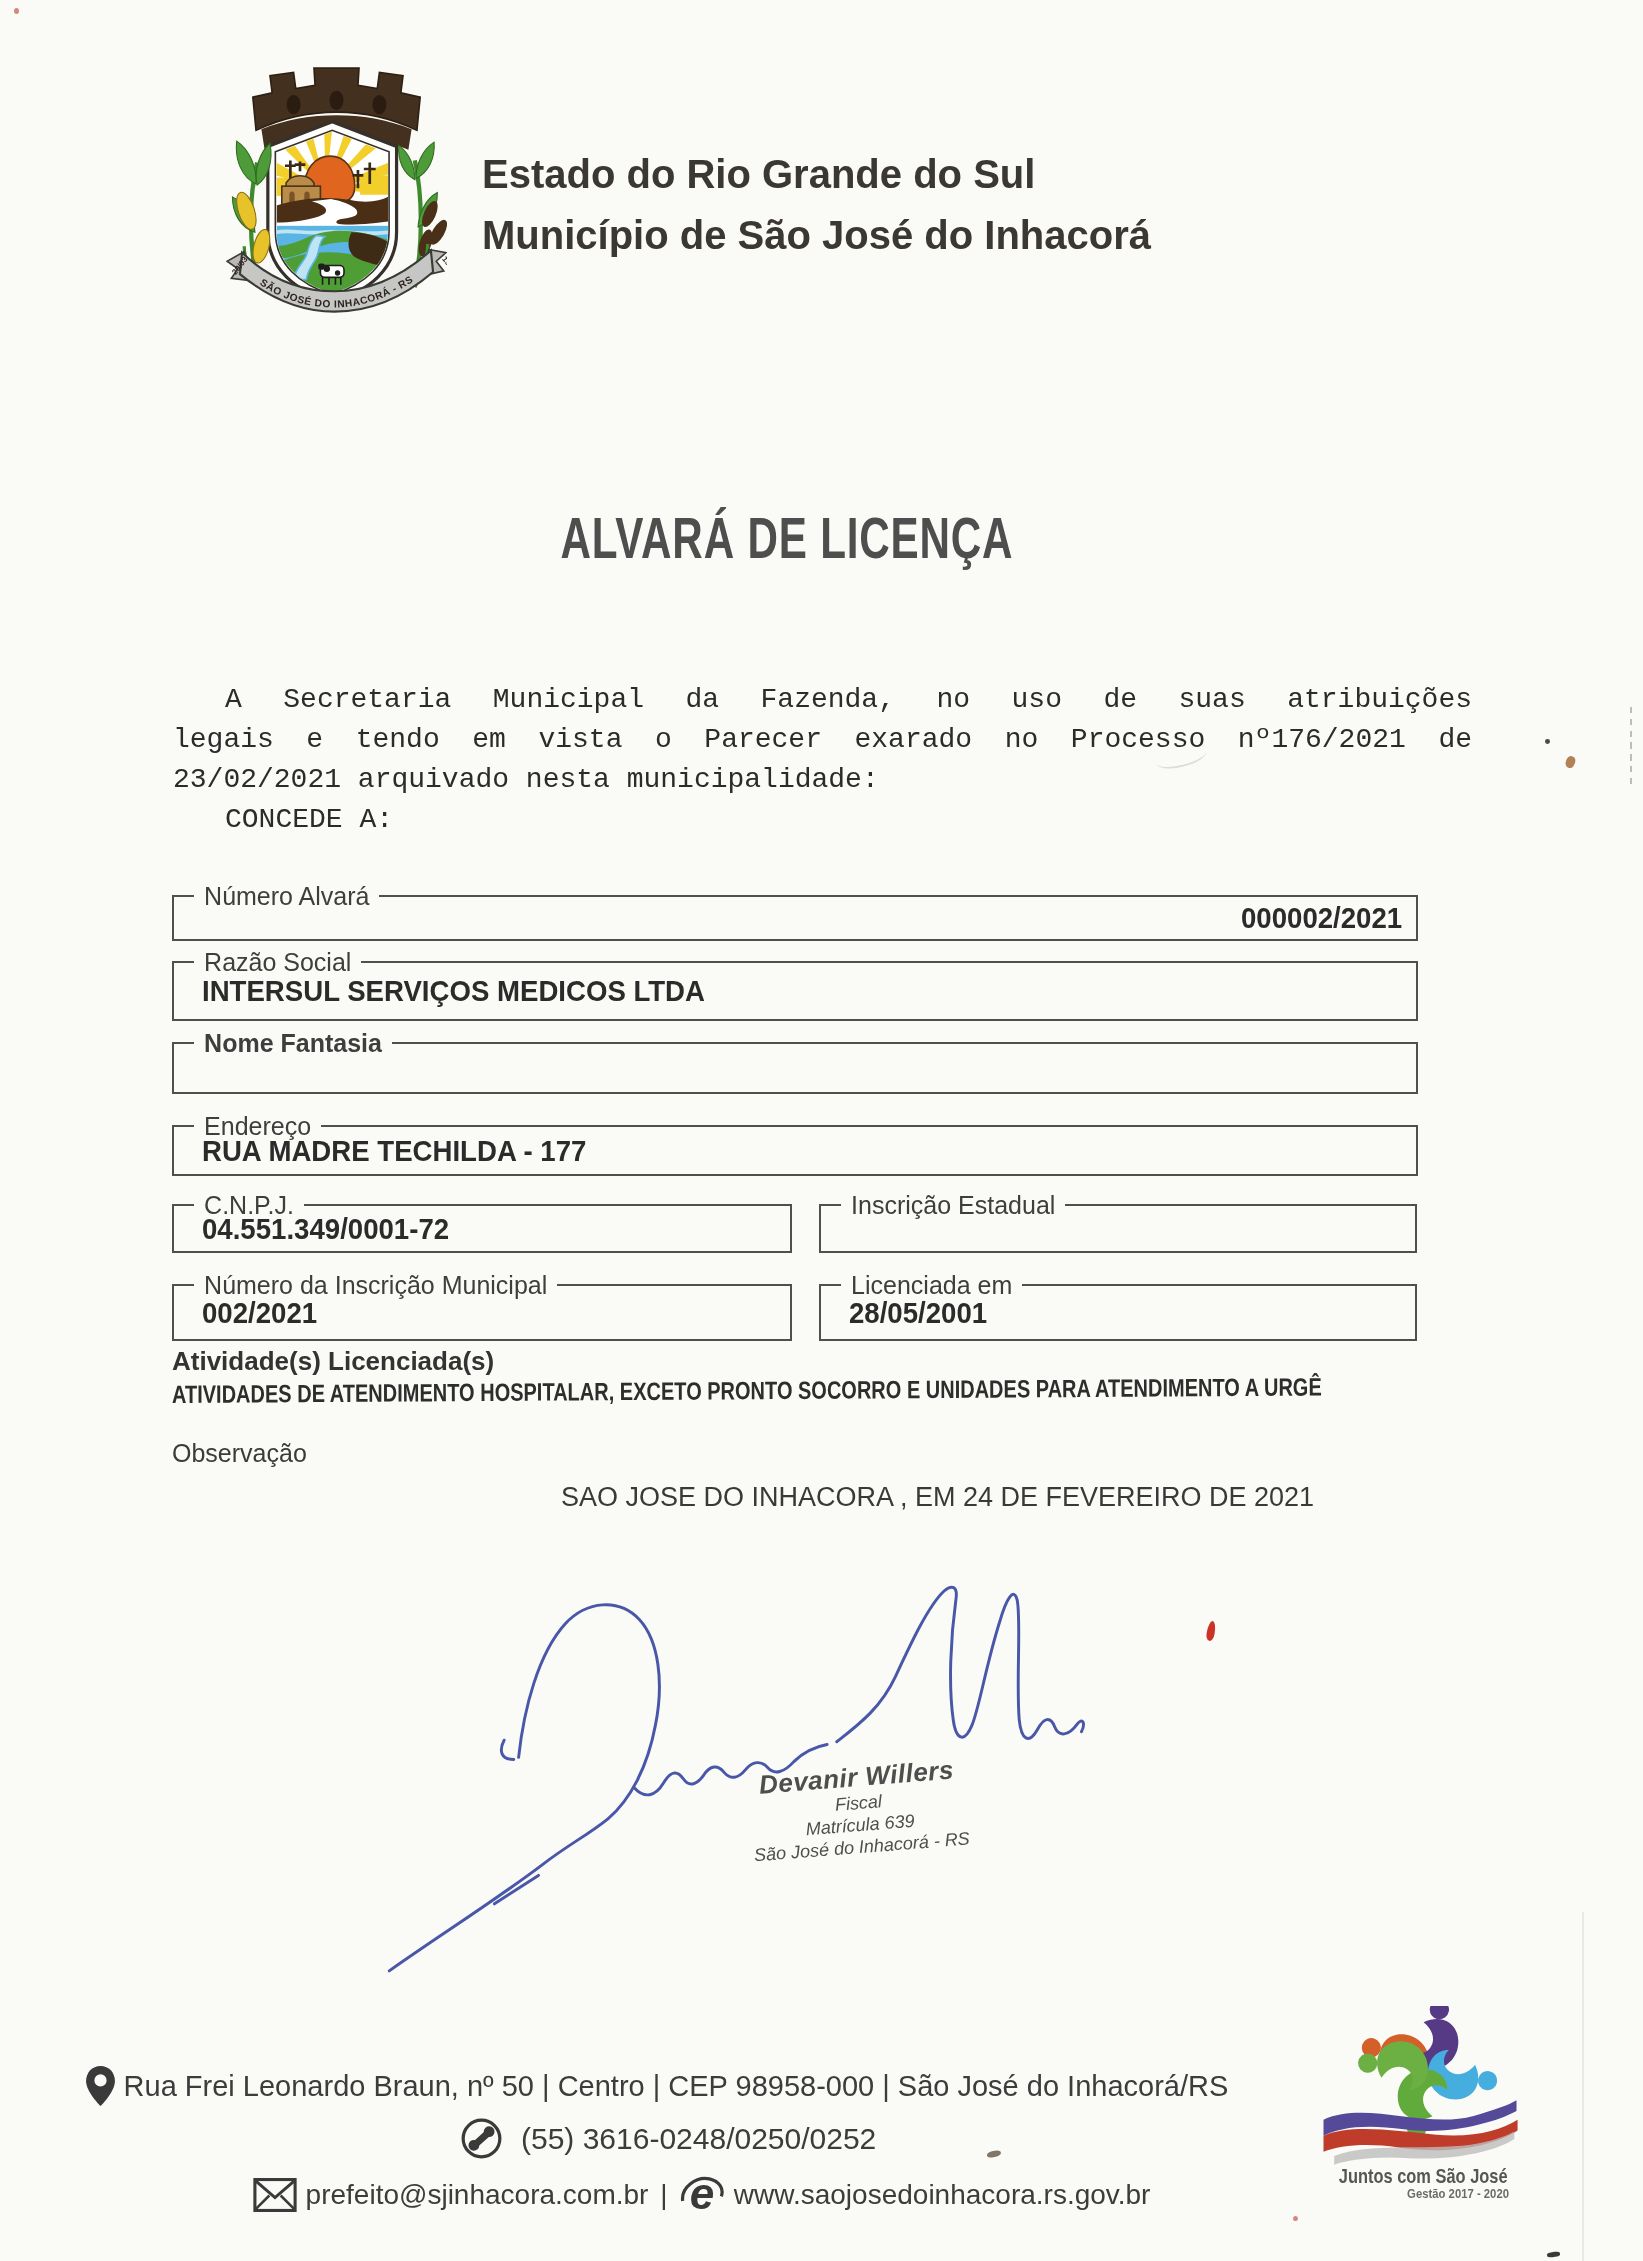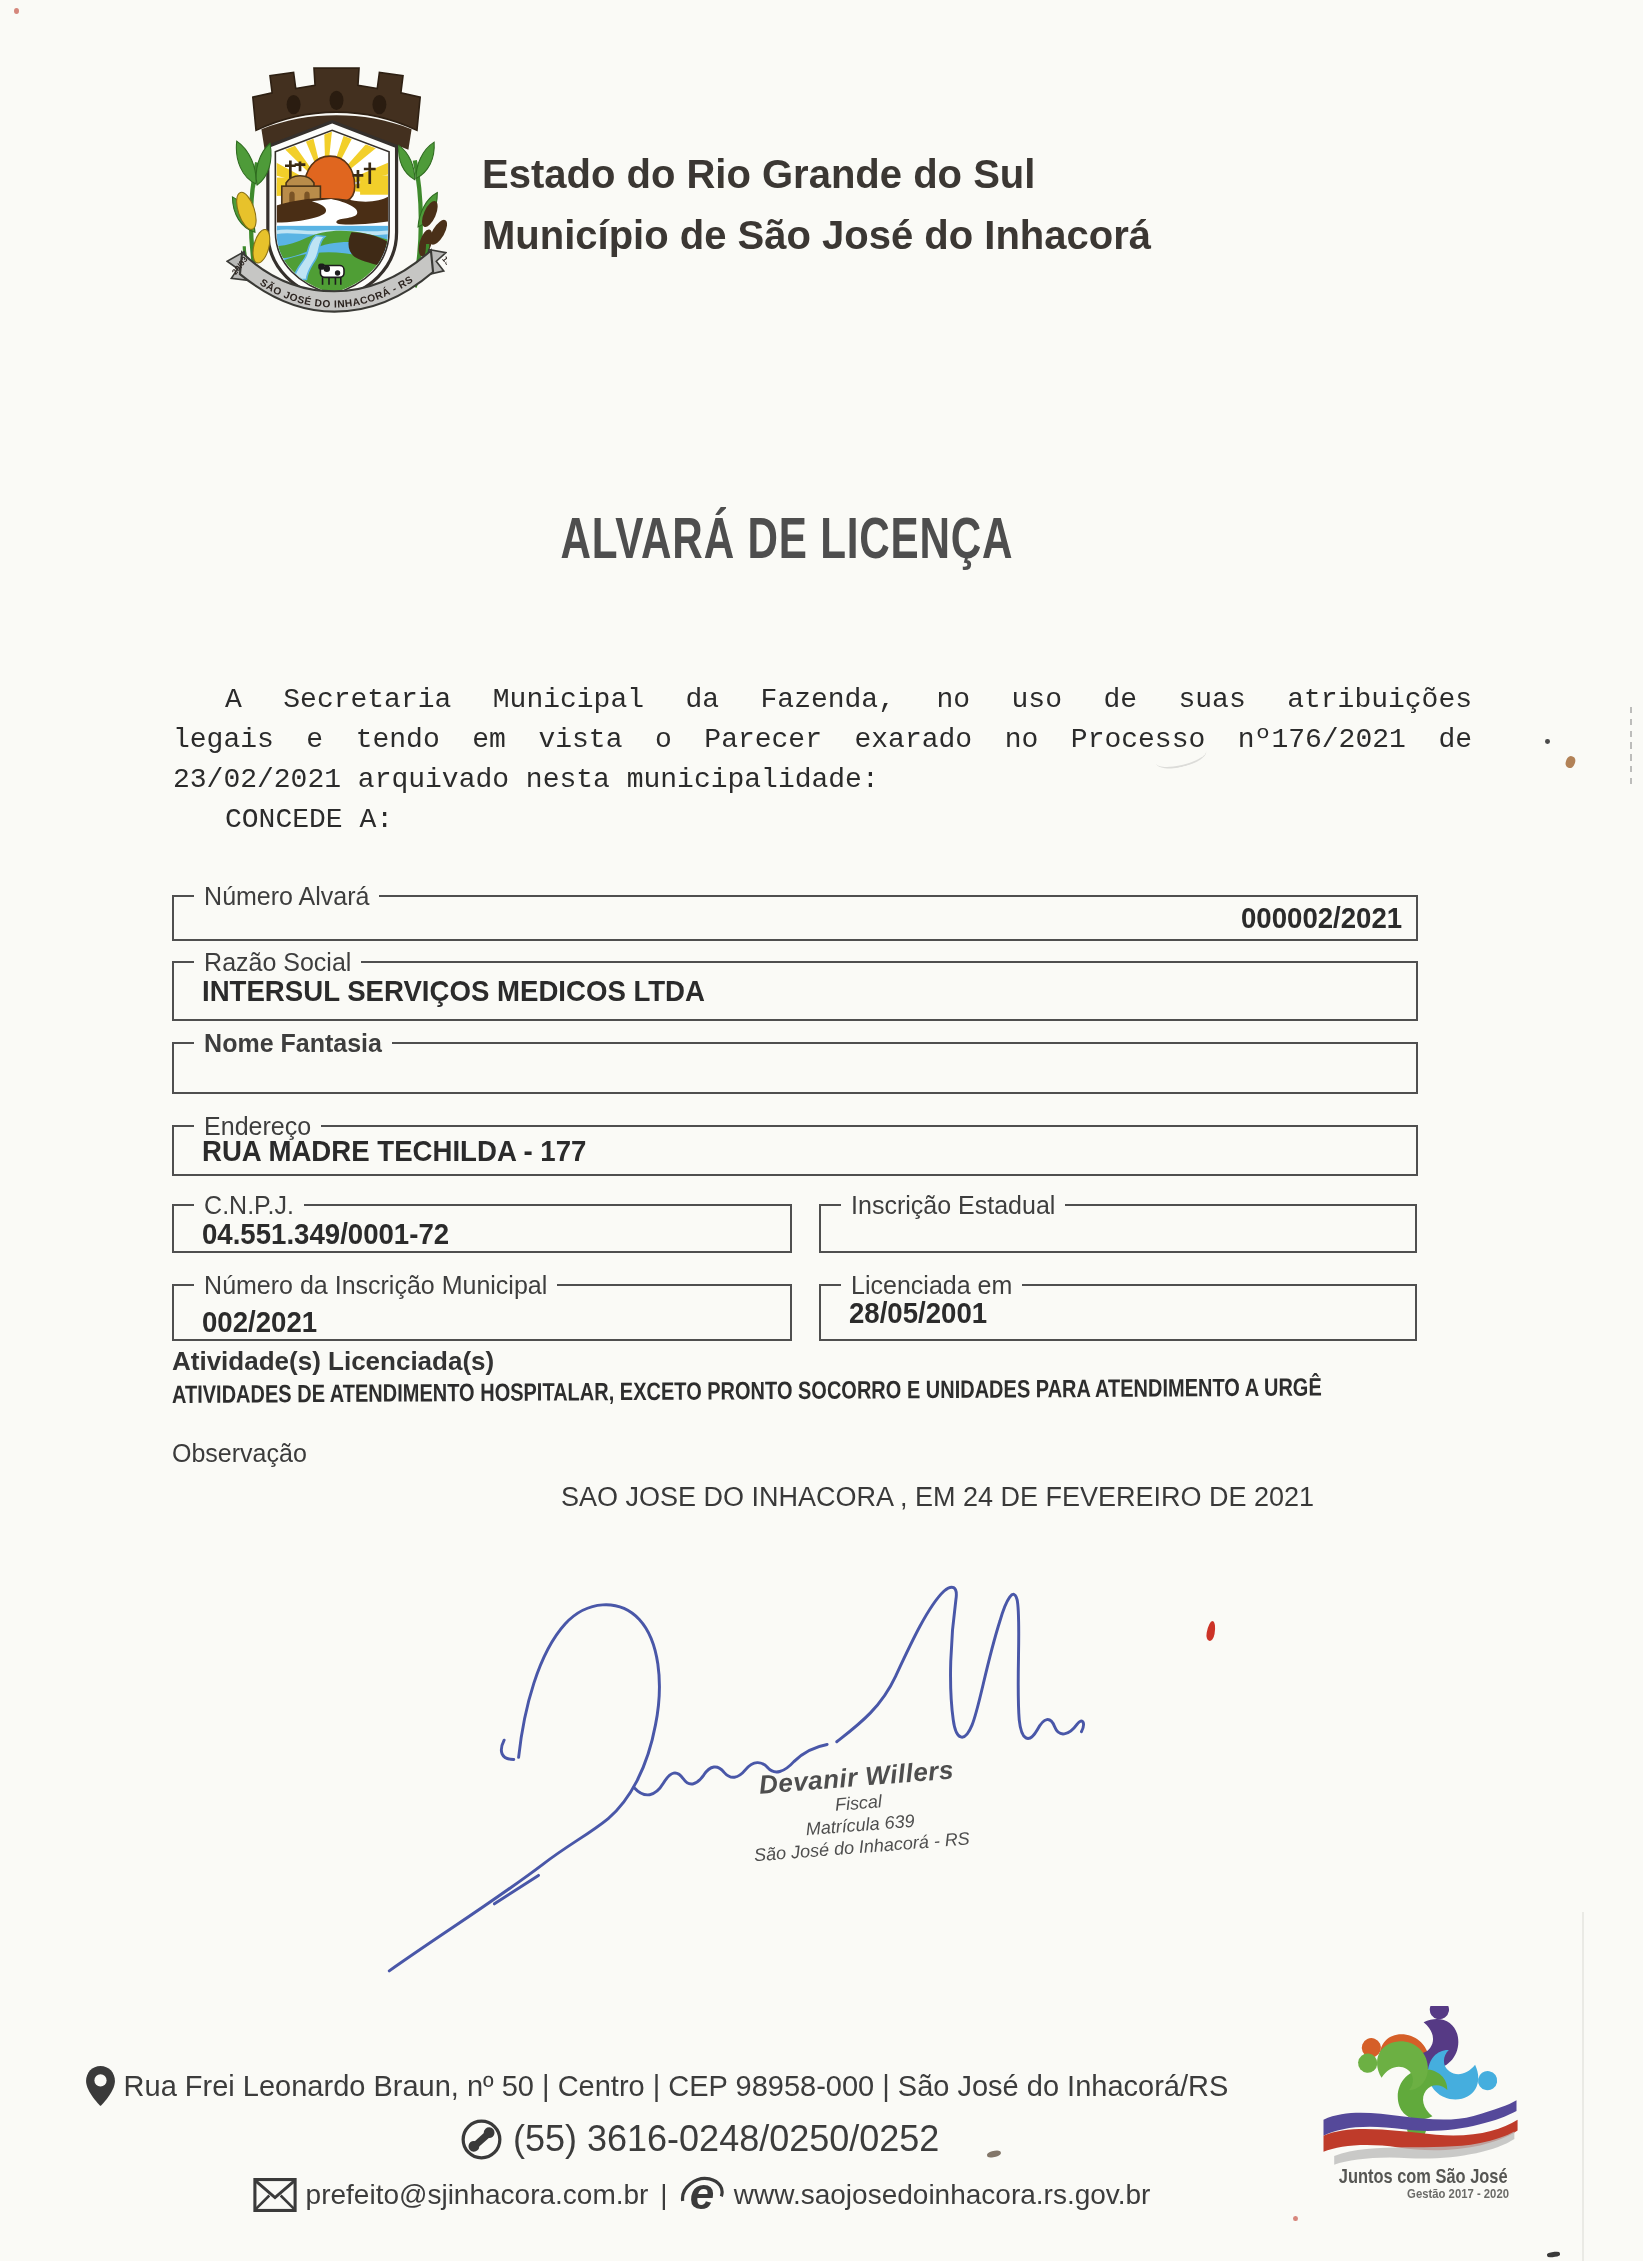--- a/index.html
+++ b/index.html
@@ -31,40 +31,40 @@
   .fvalue{margin-left:28px;font-size:30px;font-weight:700;color:#2b2b2b;white-space:nowrap;
           transform:scaleX(.92);transform-origin:left center;}
   .h78{height:42px;margin-bottom:20.4px;justify-content:flex-end;}
   .h104{height:56px;margin-bottom:21px;}
   .h90{height:48px;margin-bottom:31px;font-weight:bold;}
   .h88{height:47px;margin-bottom:28px;}
   .frow{display:flex;gap:27px;}
   .frow1{margin-bottom:31px;}
   .frow1 .fieldbox{height:45px;}
   .frow2 .fieldbox{height:53px;}
-  .w1{width:616px;flex:none;align-items:flex-end;}
+  .w1{width:616px;flex:none;}
   .w2{width:594px;flex:none;}
 
   .activities-label{margin-top:4.3px;font-size:26px;font-weight:700;color:#333;}
   .activities-value{margin-top:3.2px;font-size:25px;font-weight:700;color:#2d2d2d;white-space:nowrap;
                     transform:scaleX(.8) rotate(-.3deg);transform-origin:left center;}
   .observacao{margin-top:30px;font-size:25px;color:#3b3b3b;}
   .dateline{margin-top:14px;text-align:center;padding-left:285px;font-size:27px;color:#393939;white-space:nowrap;}
 
   
   .stamp{position:absolute;left:714px;top:1763px;width:290px;text-align:center;color:#4e4e4e;
          transform:rotate(-4.5deg);font-style:italic;}
   .stamp .s-name{font-size:26px;font-weight:700;line-height:29px;letter-spacing:0.5px;}
   .stamp .s-sub{font-size:18px;line-height:22px;}
   .signature{position:absolute;left:333px;top:1547px;width:779px;height:440px;pointer-events:none;}
 
   
   .fline{position:absolute;display:flex;align-items:center;color:#3c3c3c;white-space:nowrap;}
   .fline1{left:86px;top:2066px;gap:8.6px;font-size:29px;}
-  .fline2{left:461px;top:2118px;gap:11px;font-size:36px;}
+  .fline2{left:461px;top:2118px;gap:19px;font-size:30px;}
   .fline3{left:253px;top:2169px;gap:8.6px;font-size:28px;}
   .fsep{padding:0 3.2px;}
 
   .campaign{position:absolute;left:1318px;top:2006px;width:204px;height:193px;}
 
   
   .art{position:absolute;}
   .a-red-tl{left:14px;top:7.5px;width:5.4px;height:6.4px;background:#c24a3a;border-radius:50%;opacity:.65;}
   .a-vline{left:1630px;top:707px;width:2.1px;height:78px;opacity:.55;
            background:repeating-linear-gradient(#8a8a8a 0 6.4px,transparent 6.4px 11.8px);}

